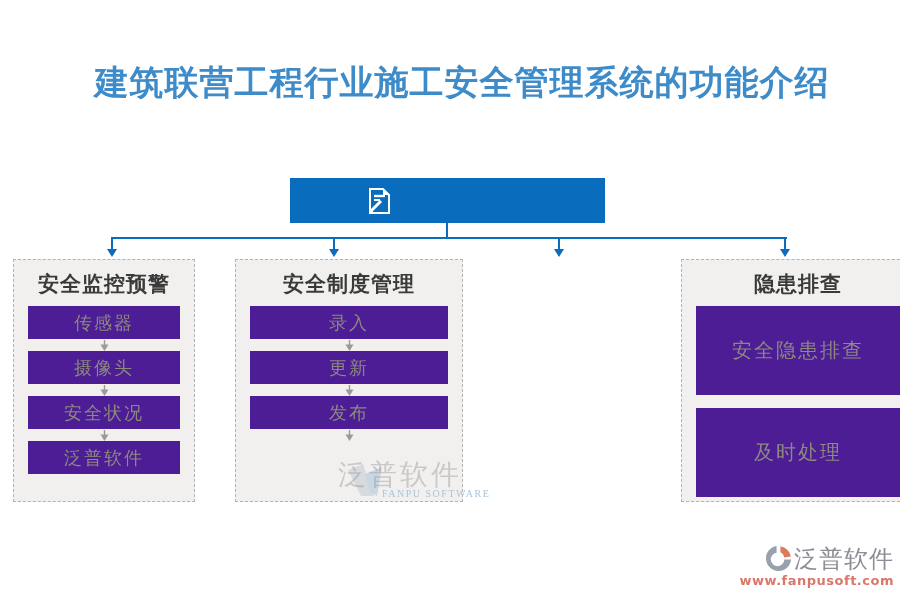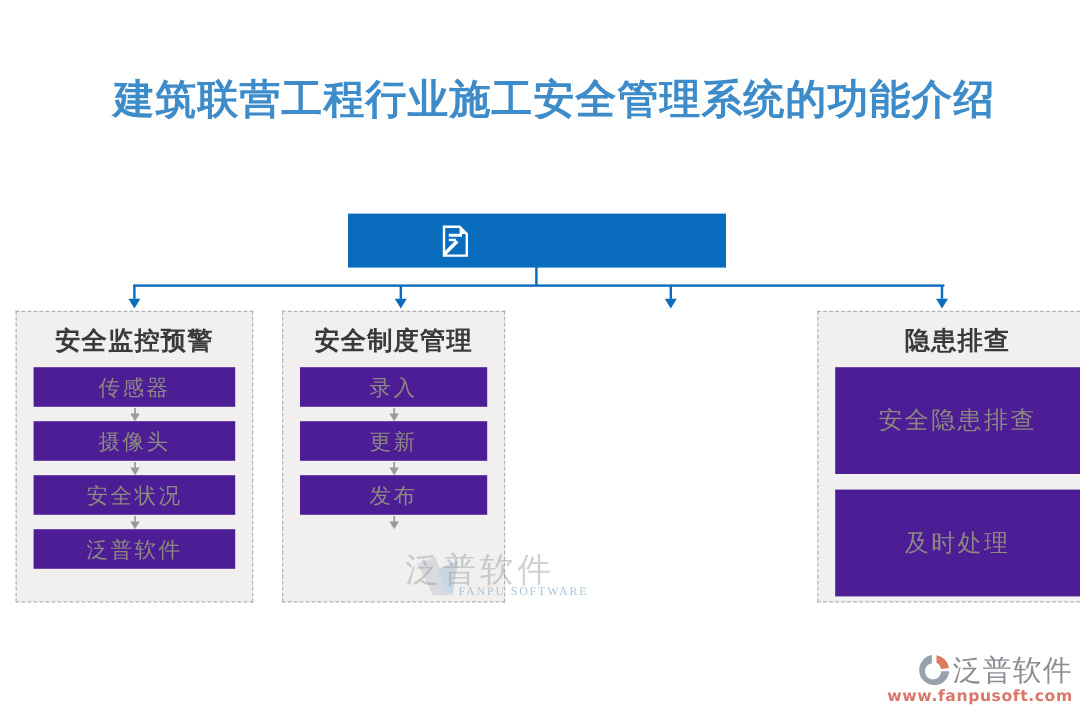--- a/index.html
+++ b/index.html
@@ -26,22 +26,22 @@
     content:"";position:absolute;left:-4px;top:11px;width:0;height:0;
     border:5px solid transparent;border-top:8px solid #0a6cbc;border-bottom:none;
   }
   .drop1{left:111px;}.drop2{left:333px;}.drop3{left:558px;}.drop4{left:784px;}
   
   .col{
     position:absolute;top:259px;height:243px;background:#f1f0ef;
     border:1px dashed #b3b3b3;box-sizing:border-box;
     display:flex;flex-direction:column;padding:11px 14px 0;
   }
-  .col1{left:13px;width:198px;}
-  .col2{left:235px;width:186px;}
+  .col1{left:13px;width:182px;}
+  .col2{left:235px;width:228px;}
   .col3{left:457px;width:205px;}
   .col4{left:681px;width:234px;}
   .col-header{
     flex:none;text-align:center;font-size:21px;font-weight:700;color:#3a3a3a;
     height:26px;line-height:26px;margin-bottom:9px;letter-spacing:1px;white-space:nowrap;
   }
   .item{
     flex:none;background:#4c1d95;display:flex;align-items:center;justify-content:center;
     color:#8d8880;letter-spacing:2px;white-space:nowrap;
   }

